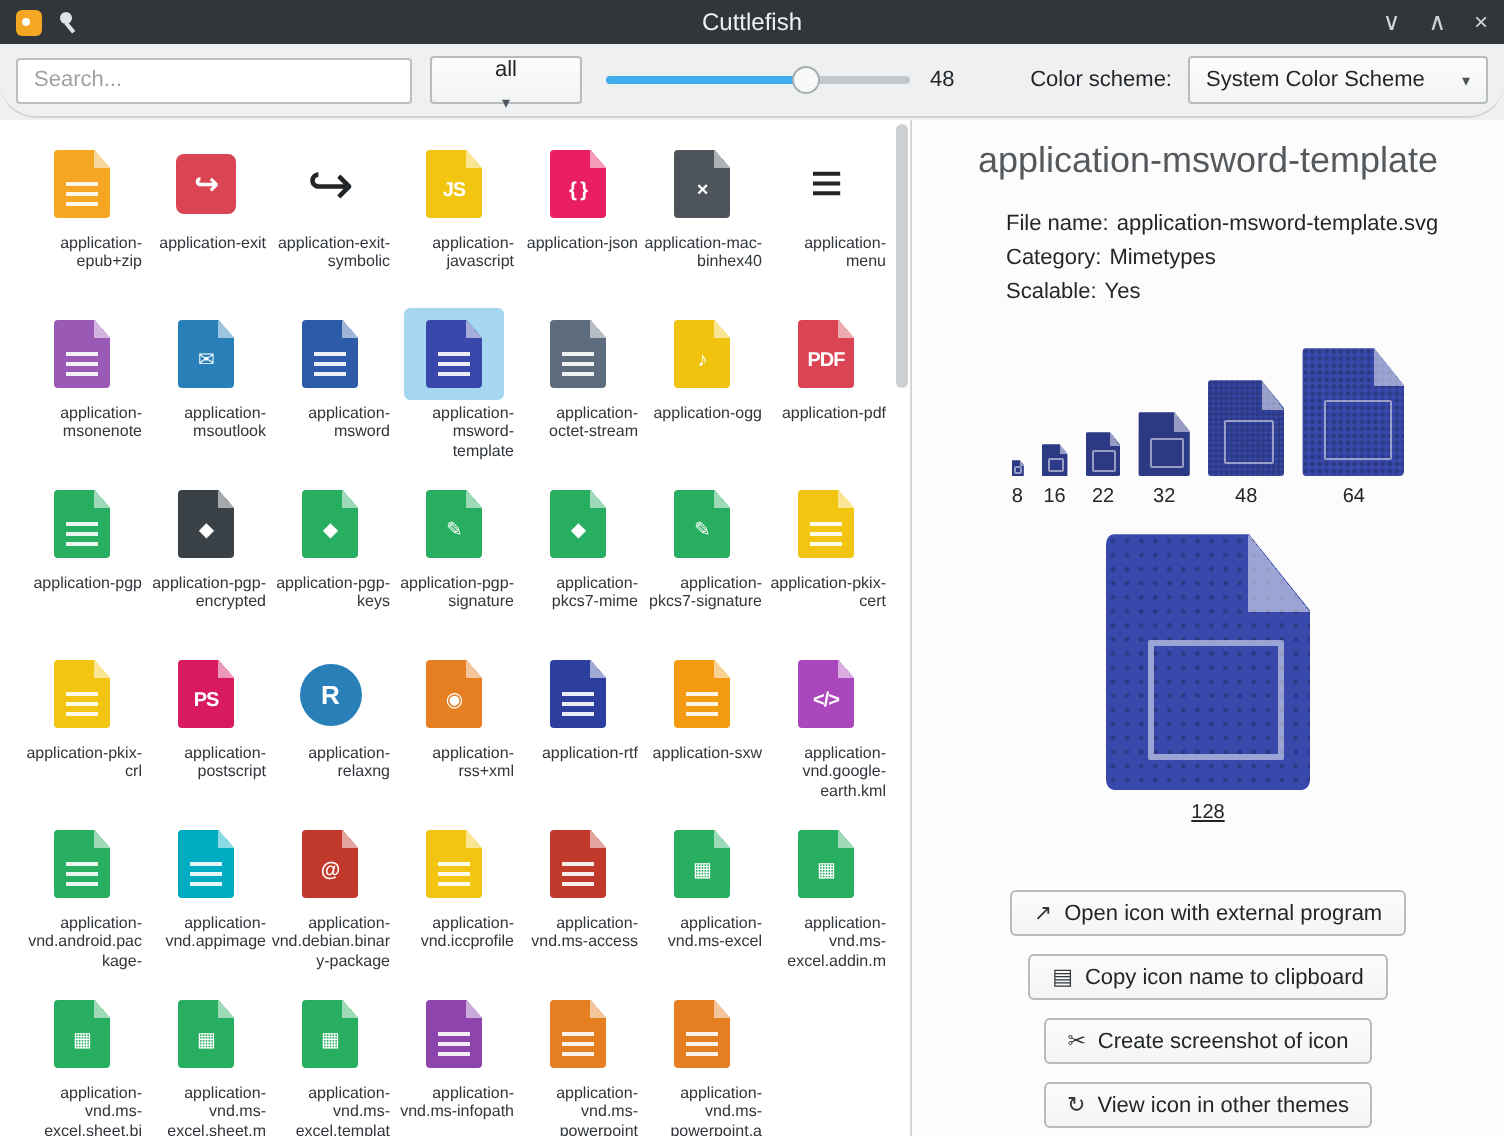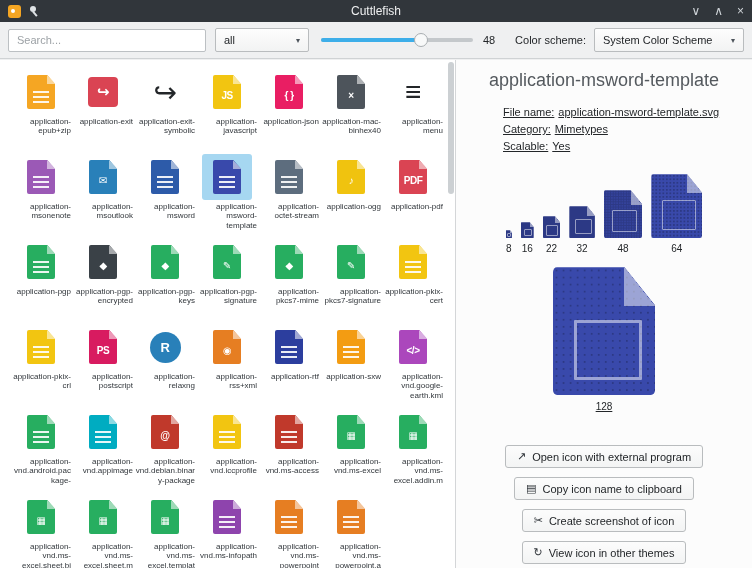--- a/index.html
+++ b/index.html
@@ -21,30 +21,30 @@
     border-radius:50%; background:#dfe3e6; }
   .pin::after{ content:""; position:absolute; left:5px; top:5px; width:1.5px; height:6px;
     background:#dfe3e6; transform:rotate(-40deg); }
   .tb-title{ position:absolute; left:0; right:0; text-align:center; font-size:12px;
     color:#eff0f1; pointer-events:none; }
   .tb-controls{ margin-left:auto; display:flex; align-items:center; gap:14px; z-index:2; }
   .tb-btn{ color:#cfd4d8; font-size:12px; line-height:1; cursor:default; }
   
   .toolbar{ position:absolute; top:22px; left:0; right:0; height:37px;
     background:#eff0f1; border-bottom:1px solid #cfd2d4;
-    display:flex; align-items:center; padding:0 8px; }
+    display:flex; align-items:center; padding:0 8px;border-radius:18px; }
   .search{ width:198px; height:23px; border:1px solid #bcc0c3; border-radius:2px;
     background:#ffffff; font-size:11px; padding:0 8px; color:#232629; outline:none;
     font-family:inherit; }
   .search::placeholder{ color:#9da2a6; }
   .combo{ height:24px; display:inline-flex; align-items:center; justify-content:space-between;
     padding:0 8px; background:linear-gradient(#fdfdfd,#f2f3f3);
     border:1px solid #b9bcbe; border-radius:2px; font-size:11px; gap:6px; cursor:default; }
   .combo .chev{ font-size:8px; color:#4d545b; }
-  .combo.cat{ width:94px; margin-left:9px; }
+  .combo.cat{ width:76px; margin-left:9px;flex-direction:column; }
   .combo.scheme{ width:150px; margin-left:8px; }
   .slider{ width:152px; height:14px; position:relative; margin-left:12px; --fill:66%; }
   .slider-track{ position:absolute; top:5px; left:0; right:0; height:4px;
     background:#c4c8cb; border-radius:2px; }
   .slider-fill{ position:absolute; top:5px; left:0; width:var(--fill); height:4px;
     background:var(--accent); border-radius:2px; }
   .slider-handle{ position:absolute; top:0; left:calc(var(--fill) - 7px); width:14px; height:14px;
     border-radius:50%; background:#f8f9f9; border:1px solid #a9aeb1; }
   .size-value{ font-size:11px; margin-left:10px; }
   .scheme-label{ font-size:11px; margin-left:auto; }
@@ -76,21 +76,21 @@
   .gdoc.square .sym{ margin-top:0; font-size:15px; }
   .gdoc.circle{ clip-path:none; border-radius:50%; width:31px; height:31px; }
   .gdoc.circle .sym{ margin-top:0; font-size:13px; }
   .scrollbar{ position:absolute; top:2px; right:1px; bottom:2px; width:8px; }
   .scroll-thumb{ position:absolute; top:0; right:0; width:6px; height:132px;
     border-radius:3px; background:#ccd0d3; }
   
   .right-panel{ flex:1; background:#fcfcfc; display:flex; flex-direction:column;
     align-items:center; padding-top:8px; overflow:hidden; }
   .detail-title{ font-size:18px; font-weight:400; color:#54595e; margin-top:2px; text-align:center; }
-  .meta{ align-self:flex-start; margin:13px 0 0 47px; font-size:11px; line-height:1.55;text-decoration:underline; }
+  .meta{ align-self:flex-start; margin:13px 0 0 47px; font-size:11px; line-height:1.55; }
   .meta .flabel{ margin-right:4px; }
   .preview-row{ margin-top:19px; display:flex; align-items:flex-end; gap:9px; }
   .pitem{ display:flex; flex-direction:column; align-items:center; }
   .pdoc{ position:relative; height:var(--size,32px); width:calc(var(--size,32px)*0.8);
     background:var(--c,#3949ab);
     background-image:radial-gradient(rgba(0,0,0,0.22) 1px, transparent 1.4px);
     background-size:calc(var(--size,32px)*0.055) calc(var(--size,32px)*0.055);
     clip-path:polygon(0 0,70% 0,100% 30%,100% 100%,0 100%); border-radius:4%; }
   .pdoc .fold{ position:absolute; top:0; right:0; width:30%; height:30%;
     background:linear-gradient(to bottom left, rgba(255,255,255,0) 50%, rgba(255,255,255,.5) 50%); }

